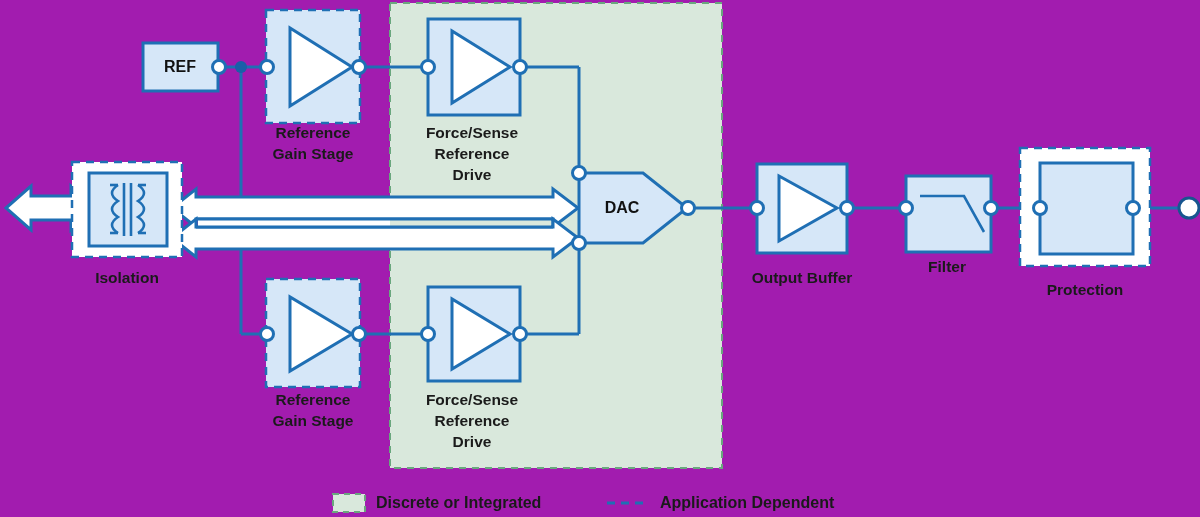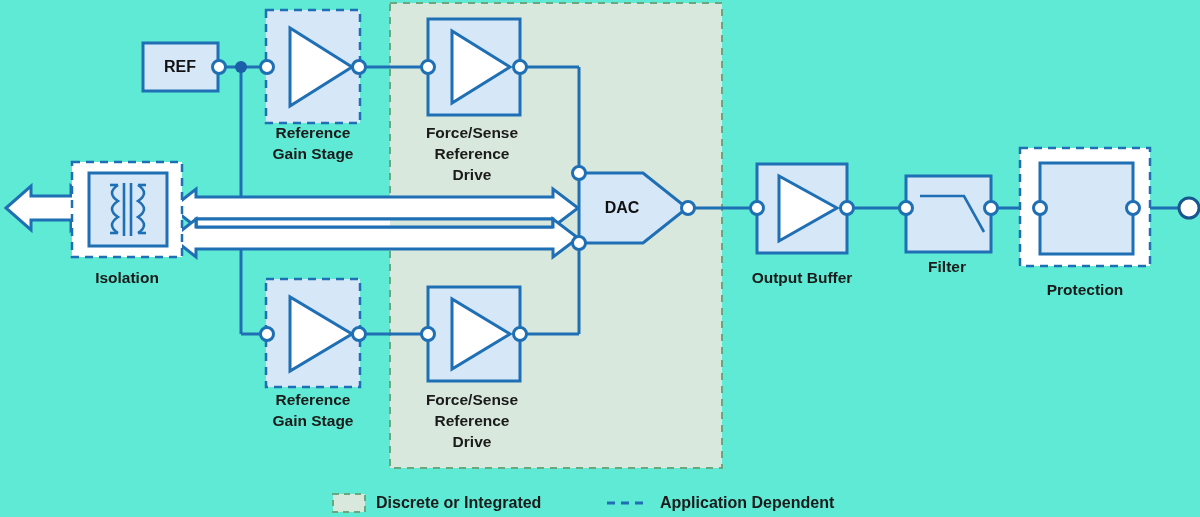--- a/index.html
+++ b/index.html
@@ -8,21 +8,21 @@
     padding: 0;
     background: #ffffff;
   }
   body {
     font-family: "Liberation Sans", sans-serif;
   }
   #diagram-root {
     position: relative;
     width: 1200px;
     height: 517px;
-    background: #5eead4;
+    background: #a21caf;
     overflow: hidden;
   }
   svg#diagram-svg {
     display: block;
     width: 1200px;
     height: 517px;
   }
   .blk-label {
     font-family: "Liberation Sans", sans-serif;
     font-size: 15.5px;

